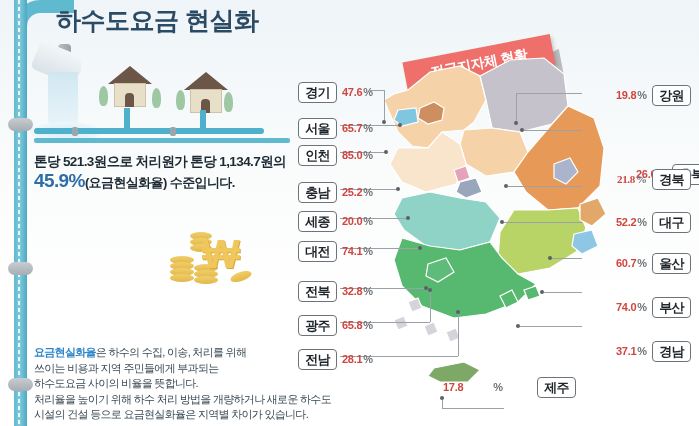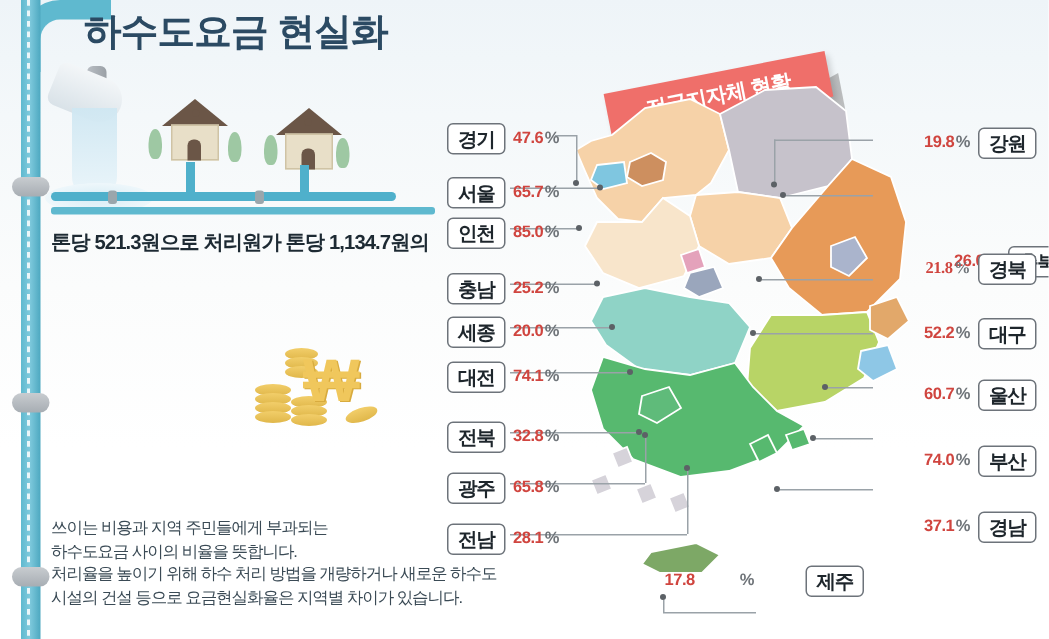--- a/index.html
+++ b/index.html
@@ -132,38 +132,42 @@
 
   <div class="ground-pipe" style="left:124px;top:108px;width:6px;height:20px;"></div>
   <div class="ground-pipe" style="left:200px;top:110px;width:6px;height:18px;"></div>
   <div class="ground-pipe" style="left:34px;top:128px;width:230px;height:6px;border-radius:3px;"></div>
   <div class="gp-band" style="left:72px;top:127px;"></div>
   <div class="gp-band" style="left:170px;top:127px;"></div>
 
   <div class="sep"></div>
   <div class="info">
     <div>톤당 521.3원으로 처리원가 톤당 1,134.7원의</div>
+    <div>
+      <span class="big">45.9%</span><span class="norm">(요금현실화율) 수준입니다.</span>
+    </div>
   </div>
 
   <div class="coins">
     <div class="coin" style="left:22px;top:0px;width:22px;height:8px;"></div>
     <div class="coin" style="left:22px;top:6px;width:22px;height:8px;"></div>
     <div class="coin" style="left:22px;top:12px;width:22px;height:8px;"></div>
     <div class="coin" style="left:2px;top:24px;width:24px;height:8px;"></div>
     <div class="coin" style="left:2px;top:30px;width:24px;height:8px;"></div>
     <div class="coin" style="left:2px;top:36px;width:24px;height:8px;"></div>
     <div class="coin" style="left:2px;top:42px;width:24px;height:8px;"></div>
     <div class="coin" style="left:26px;top:32px;width:24px;height:8px;"></div>
     <div class="coin" style="left:26px;top:38px;width:24px;height:8px;"></div>
     <div class="coin" style="left:26px;top:44px;width:24px;height:8px;"></div>
     <div class="coin" style="left:62px;top:40px;width:22px;height:9px;transform:rotate(-18deg);"></div>
     <div class="won">₩</div>
   </div>
 
   <div class="foot">
+    <div><span class="kw">요금현실화율</span><span>은 하수의 수집, 이송, 처리를 위해</span></div>
     <div>쓰이는 비용과 지역 주민들에게 부과되는</div>
     <div>하수도요금 사이의 비율을 뜻합니다.</div>
     <div>처리율을 높이기 위해 하수 처리 방법을 개량하거나 새로운 하수도</div>
     <div>시설의 건설 등으로 요금현실화율은 지역별 차이가 있습니다.</div>
   </div>
 
   <div class="ribbon-tail"></div>
   <div class="ribbon">
     <span>전국지자체 현황</span>
   </div>

